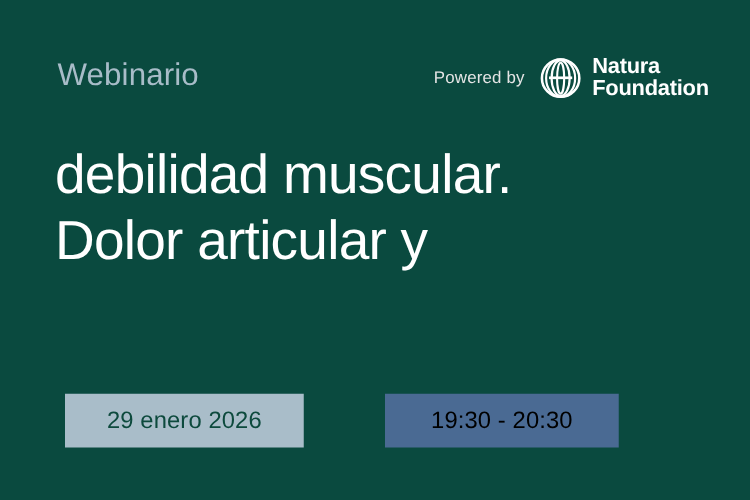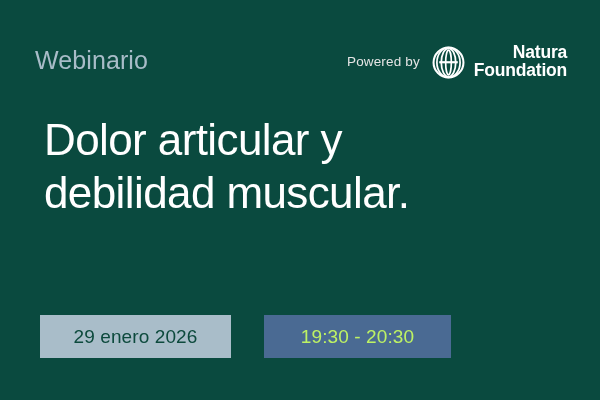--- a/index.html
+++ b/index.html
@@ -24,21 +24,21 @@
   
   .top-row {
     position: absolute;
     top: 0;
     left: 0;
     width: 600px;
     height: 100px;
   }
   .kicker {
     position: absolute;
-    left: 35px;
+    left: 46px;
     top: 48px;
     font-size: 25px;
     font-weight: 400;
     letter-spacing: 0.1px;
     color: #a8bcc8;
     line-height: 1;
     white-space: nowrap;
   }
 
   .brand-lockup {
@@ -63,21 +63,20 @@
     height: 33px;
     flex: 0 0 auto;
     margin-right: 9px;
     display: block;
   }
   .brand-name {
     display: flex;
     flex-direction: column;
     justify-content: center;
     line-height: 1.02;
-    align-items: flex-end;
   }
   .brand-name span {
     font-size: 17.5px;
     font-weight: 700;
     color: #ffffff;
     letter-spacing: -0.2px;
     white-space: nowrap;
   }
 
   
@@ -92,44 +91,45 @@
     font-weight: 400;
     color: #ffffff;
     line-height: 53px;
     letter-spacing: -0.6px;
     white-space: nowrap;
   }
 
   
   .badges {
     position: absolute;
-    left: 40px;
+    left: 52px;
     top: 315px;
     display: flex;
     align-items: flex-start;
+    gap: 32px;
   }
   .badge {
     height: 43px;
     display: flex;
     align-items: center;
     justify-content: center;
     box-sizing: border-box;
     font-size: 19px;
     font-weight: 400;
     letter-spacing: 0.1px;
     white-space: nowrap;
   }
   .badge-date {
     background: #a9bdc9;
     color: #0d4a3d;
     width: 191px;
   }
   .badge-time {
     background: #4a6a93;
-    color: #bef264;
+    color: #000000;
     width: 187px;
     margin-left: 33px;
   }
 </style>
 </head>
 <body>
 
 <div class="banner">
 
   <div class="top-row">
@@ -149,22 +149,22 @@
 
       <div class="brand-name">
         <span>Natura</span>
         <span>Foundation</span>
       </div>
     </div>
 
   </div>
 
   <div class="headline">
+    <div class="line">debilidad muscular.</div>
     <div class="line">Dolor articular y</div>
-    <div class="line">debilidad muscular.</div>
   </div>
 
   <div class="badges">
     <div class="badge badge-date">29 enero 2026</div>
     <div class="badge badge-time">19:30 - 20:30</div>
   </div>
 
 </div>
 
 </body></html>

